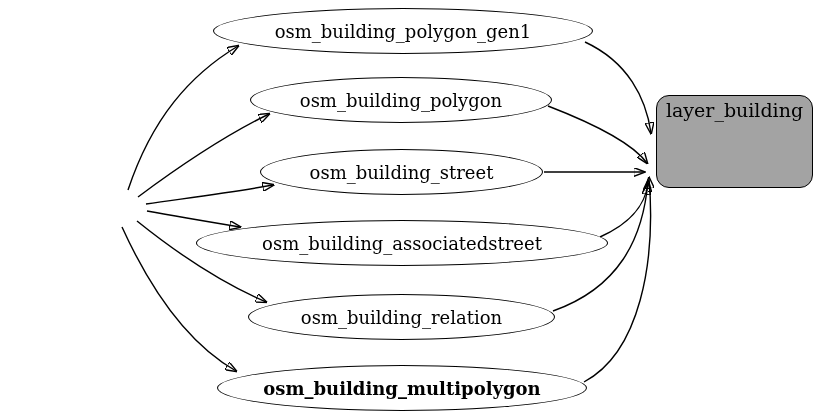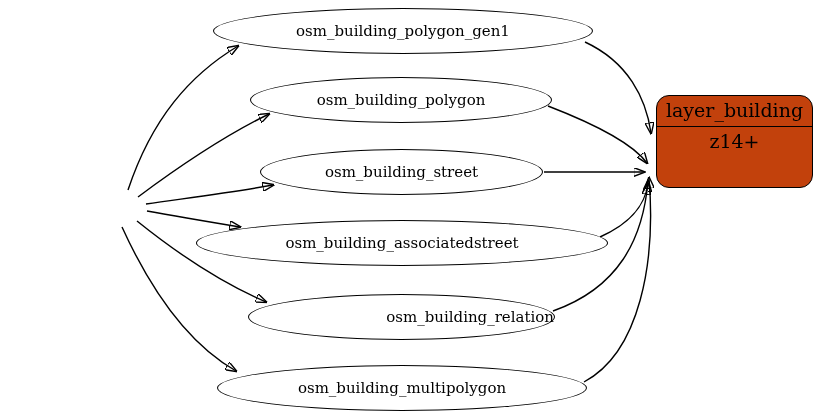--- a/index.html
+++ b/index.html
@@ -30,33 +30,33 @@
     stroke-width: 1.4;
   }
   .node-ellipse {
     position: absolute;
     border: 1.4px solid #000000;
     border-radius: 50%;
     background: #ffffff;
     display: flex;
     align-items: center;
     justify-content: center;
-    font-size: 15px;
+    font-size: 18px;
     white-space: nowrap;
     box-sizing: border-box;
   }
   .record {
     position: absolute;
     left: 656px;
     top: 95px;
     width: 157px;
     height: 93px;
     border: 1.6px solid #000000;
     border-radius: 13px;
-    background: #c2410c;
+    background: #a3a3a3;
     box-sizing: border-box;
     overflow: hidden;
     font-size: 19px;
     text-align: center;
   }
   .record-row {
     height: 30px;
     line-height: 29px;
     white-space: nowrap;
   }
@@ -101,26 +101,25 @@
   </div>
 
   <div class="node-ellipse" style="left:250px; top:77px; width:302px; height:46px;">
     <span>osm_building_polygon</span>
   </div>
 
   <div class="node-ellipse" style="left:196px; top:220px; width:412px; height:46px;text-align:center;">
     <span>osm_building_associatedstreet</span>
   </div>
 
-  <div class="node-ellipse" style="left:248px; top:294px; width:307px; height:46px;justify-content:flex-end;">
+  <div class="node-ellipse" style="left:248px; top:294px; width:307px; height:46px;">
     <span>osm_building_relation</span>
   </div>
 
-  <div class="node-ellipse" style="left:217px; top:365px; width:370px; height:46px;">
+  <div class="node-ellipse" style="left:217px; top:365px; width:370px; height:46px;font-weight:bold;">
     <span>osm_building_multipolygon</span>
   </div>
 
   <div class="record">
     <div class="record-row">layer_building</div>
-    <div class="record-row">z14+</div>
   </div>
 
 </div>
 
 </body></html>

